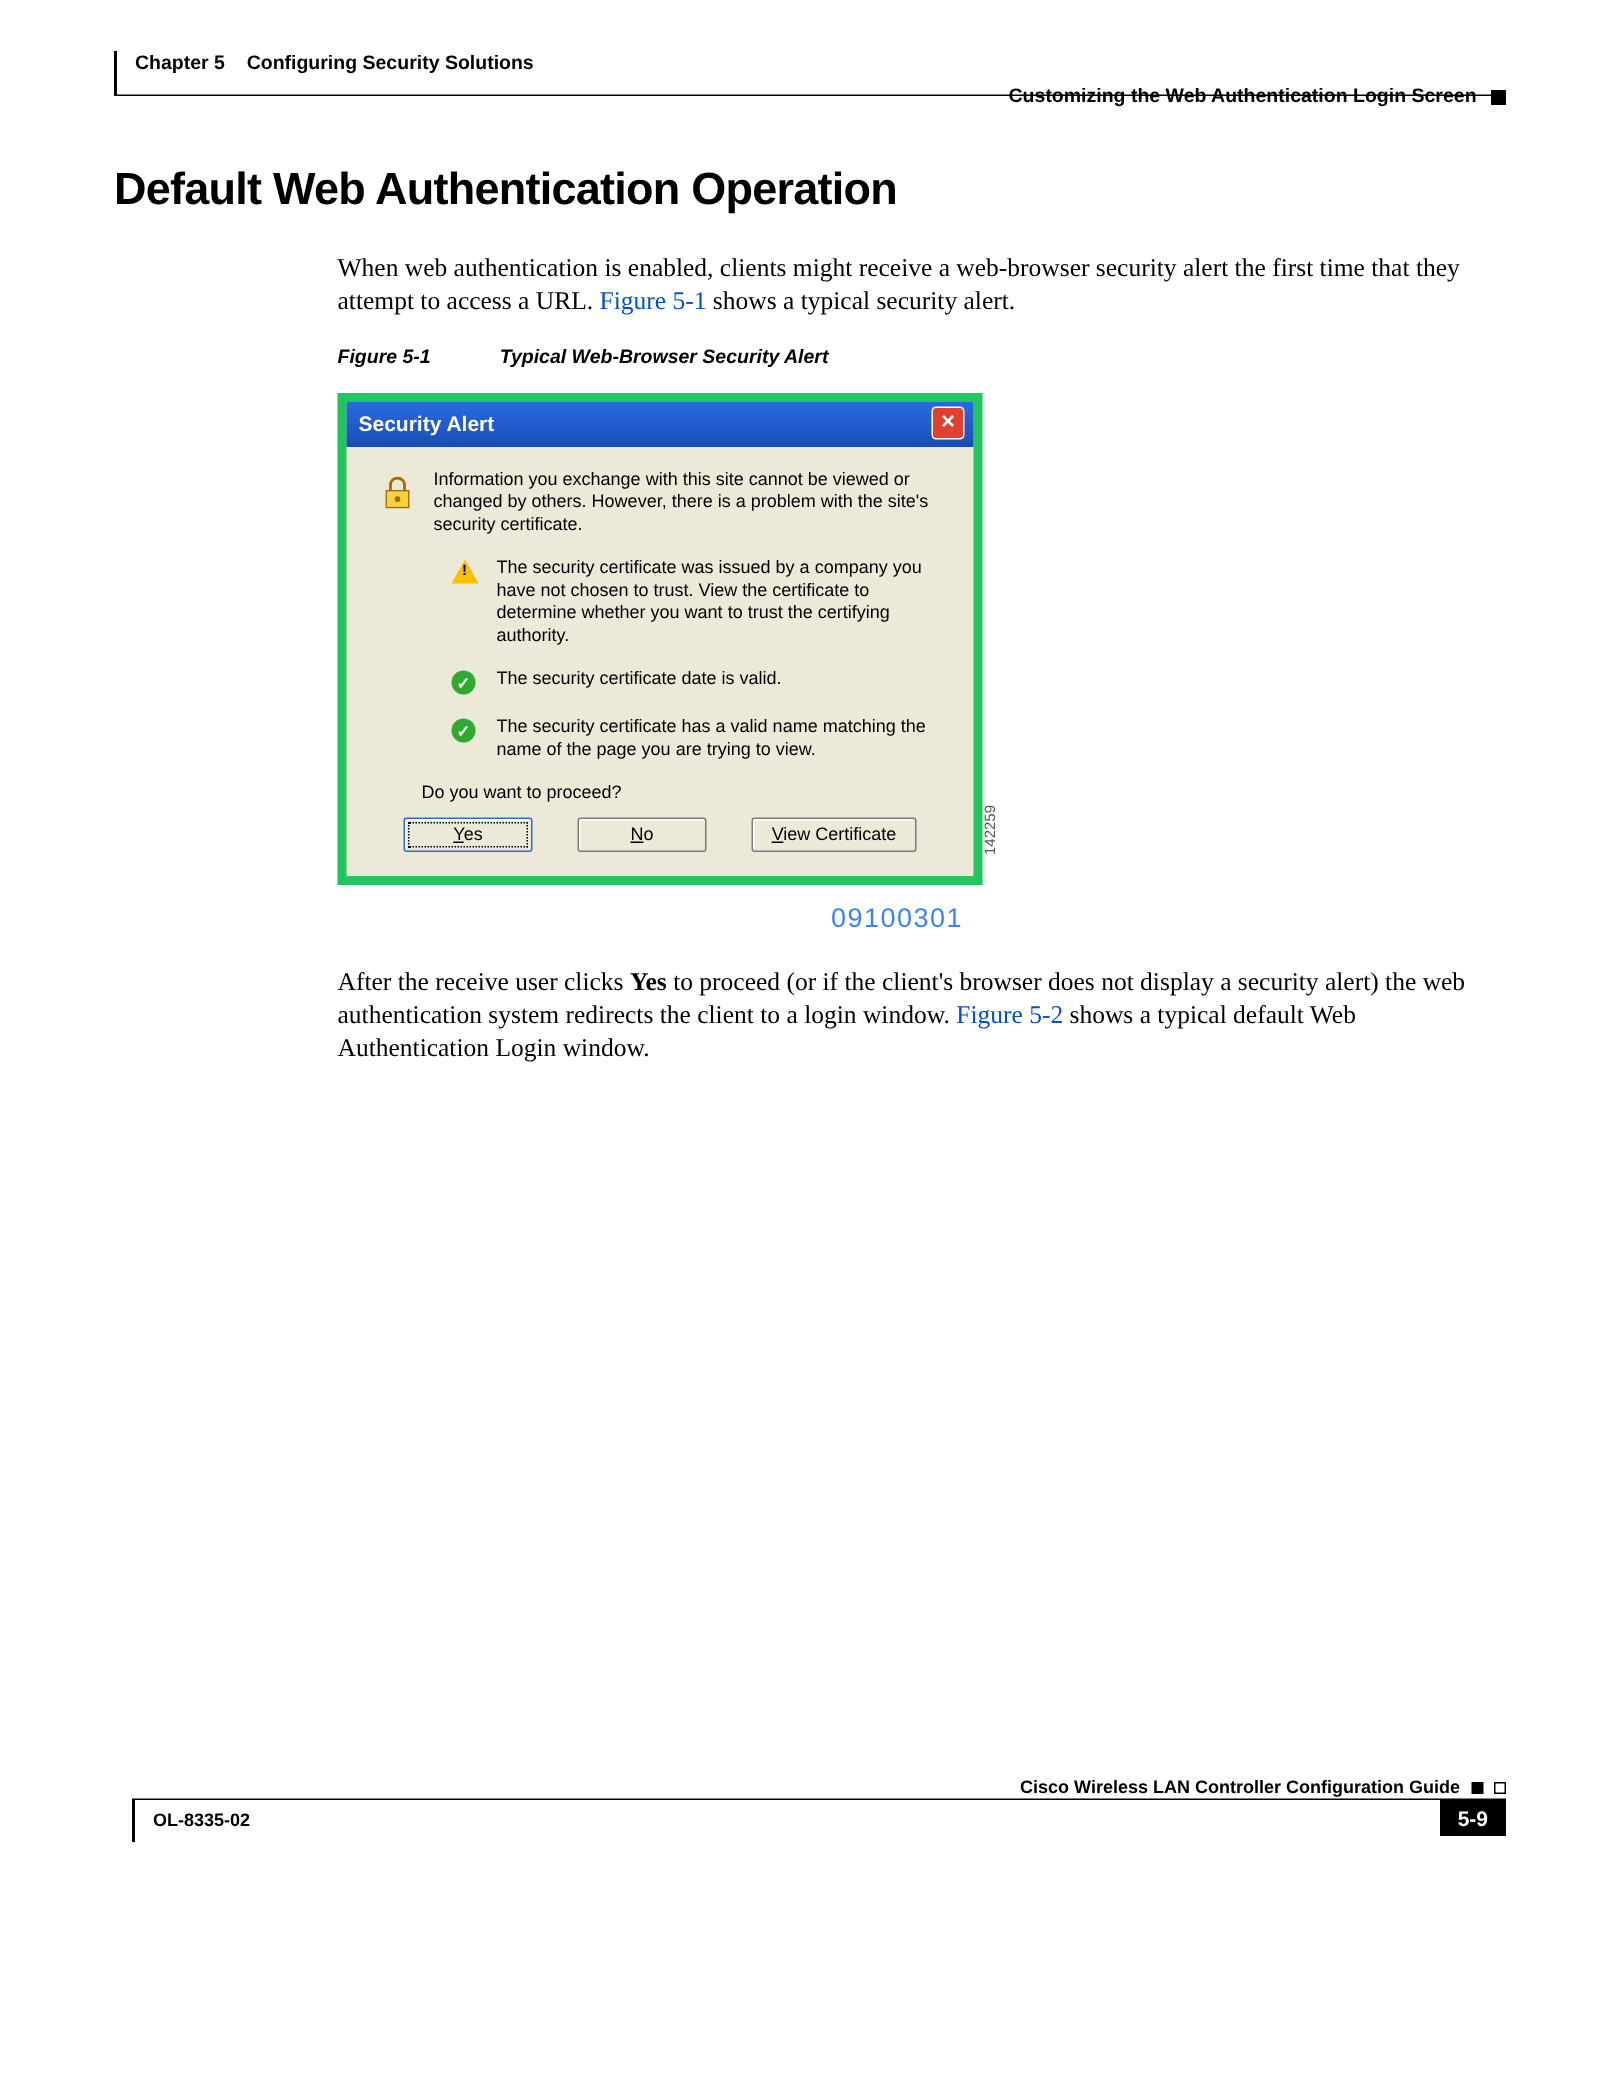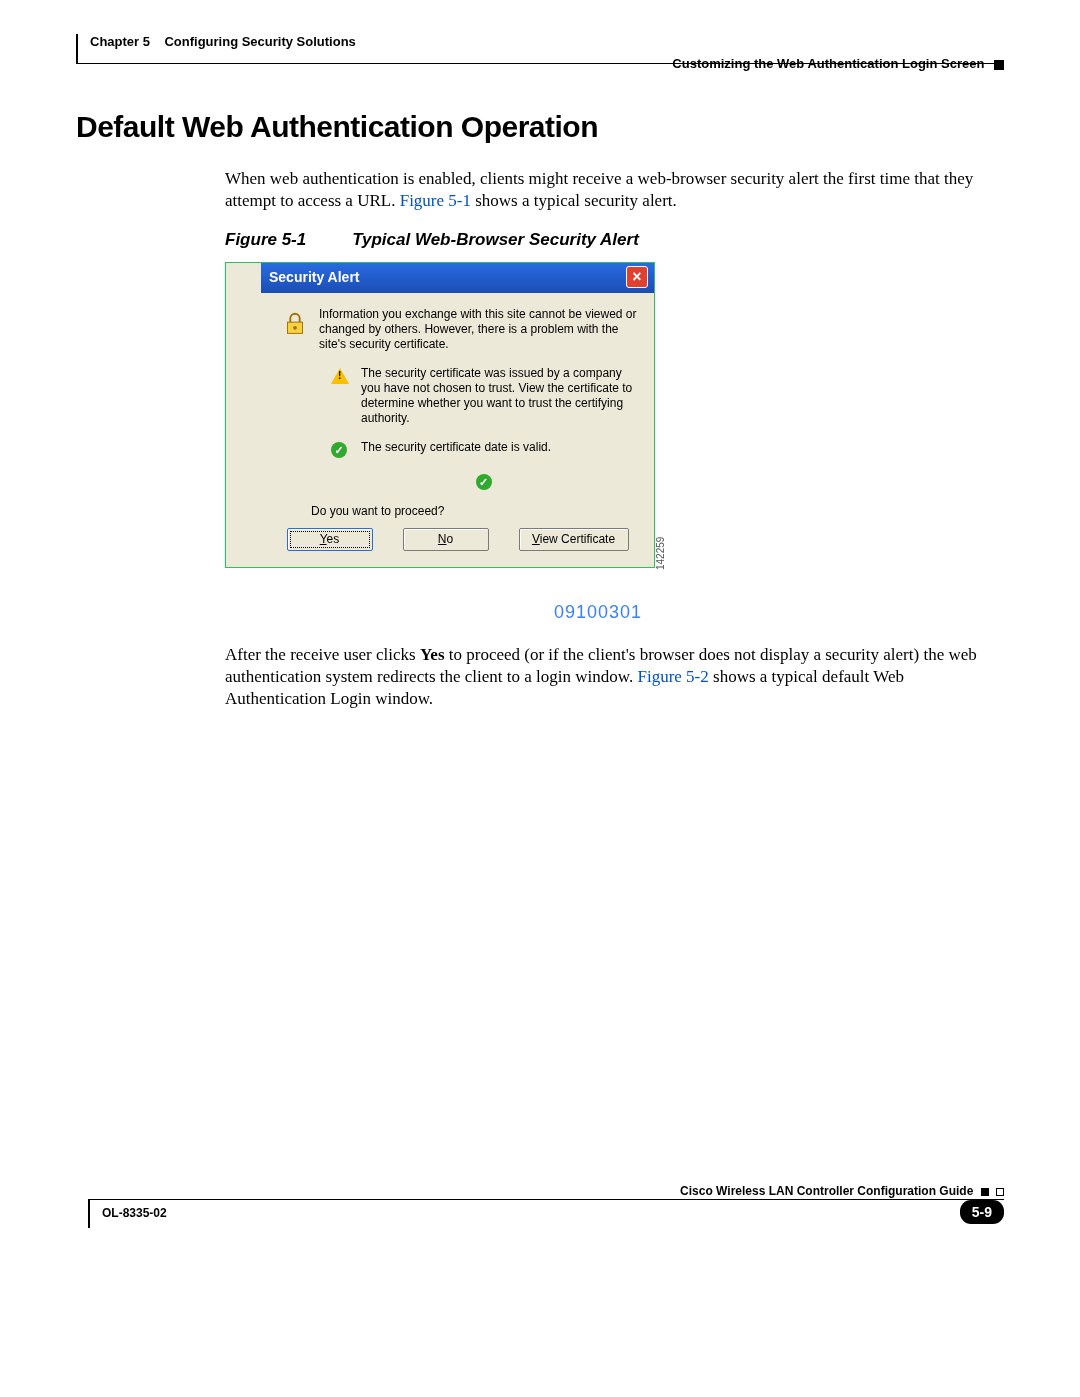--- a/index.html
+++ b/index.html
@@ -79,40 +79,39 @@
     font-size: 17px;
     line-height: 1.3;
   }
   .figlink { color: #0050c8; }
 
   .figcap {
     position: absolute;
     left: 225px;
     top: 230px;
     font-family: Arial, Helvetica, sans-serif;
-    font-size: 17px;
+    font-size: 13px;
     font-weight: bold;
     font-style: italic;
   }
   .figcap-gap { display: inline-block; width: 46px; }
 
   
   .dialog-wrap {
     position: absolute;
     left: 225px;
     top: 262px;
     width: 438px;
   }
   .dialog {
     width: 430px;
-    border: 1px solid #22c55e;
+    border: 6px solid #22c55e;
     font-family: Tahoma, Arial, sans-serif;
     font-size: 12px;
     background: #ece9d8;
-    padding-left: 35px;
   }
   .titlebar {
     background: linear-gradient(to bottom, #2a6be2 0%, #1a4db4 100%);
     color: #fff;
     font-weight: bold;
     padding: 4px 6px 6px 8px;
     font-size: 14px;
     position: relative;
     height: 30px;
     display: flex;
@@ -278,21 +277,20 @@
   .pagenum-box {
     position: absolute;
     right: 0;
     top: 0;
     background: #000;
     color: #fff;
     padding: 4px 12px;
     font-family: Arial, sans-serif;
     font-weight: bold;
     font-size: 14px;
-    border-radius: 11px;
   }
   .footer-sq {
     display: inline-block; width:8px; height:8px; vertical-align:middle; margin-left:4px;
   }
   .footer-sq.solid { background:#000; }
   .footer-sq.open { border:1px solid #000; }
 </style>
 </head>
 <body>
 <div class="page">
@@ -350,20 +348,21 @@
         <div class="ico">
               <div class="ok-circ">✓</div>
             </div>
         <div class="txt">The security certificate date is valid.</div>
       </div>
 
       <div class="row sub">
         <div class="ico">
               <div class="ok-circ">✓</div>
             </div>
+        <div class="txt">The security certificate has a valid name matching the name of the page you are trying to view.</div>
       </div>
 
       <div class="proceed">Do you want to proceed?</div>
 
       <div class="button-row">
         <div class="winbtn default"><span class="ul">Y</span><span>es</span></div>
         <div class="winbtn"><span class="ul">N</span><span>o</span></div>
         <div class="winbtn wide"><span class="ul">V</span><span>iew Certificate</span></div>
       </div>
     </div>

